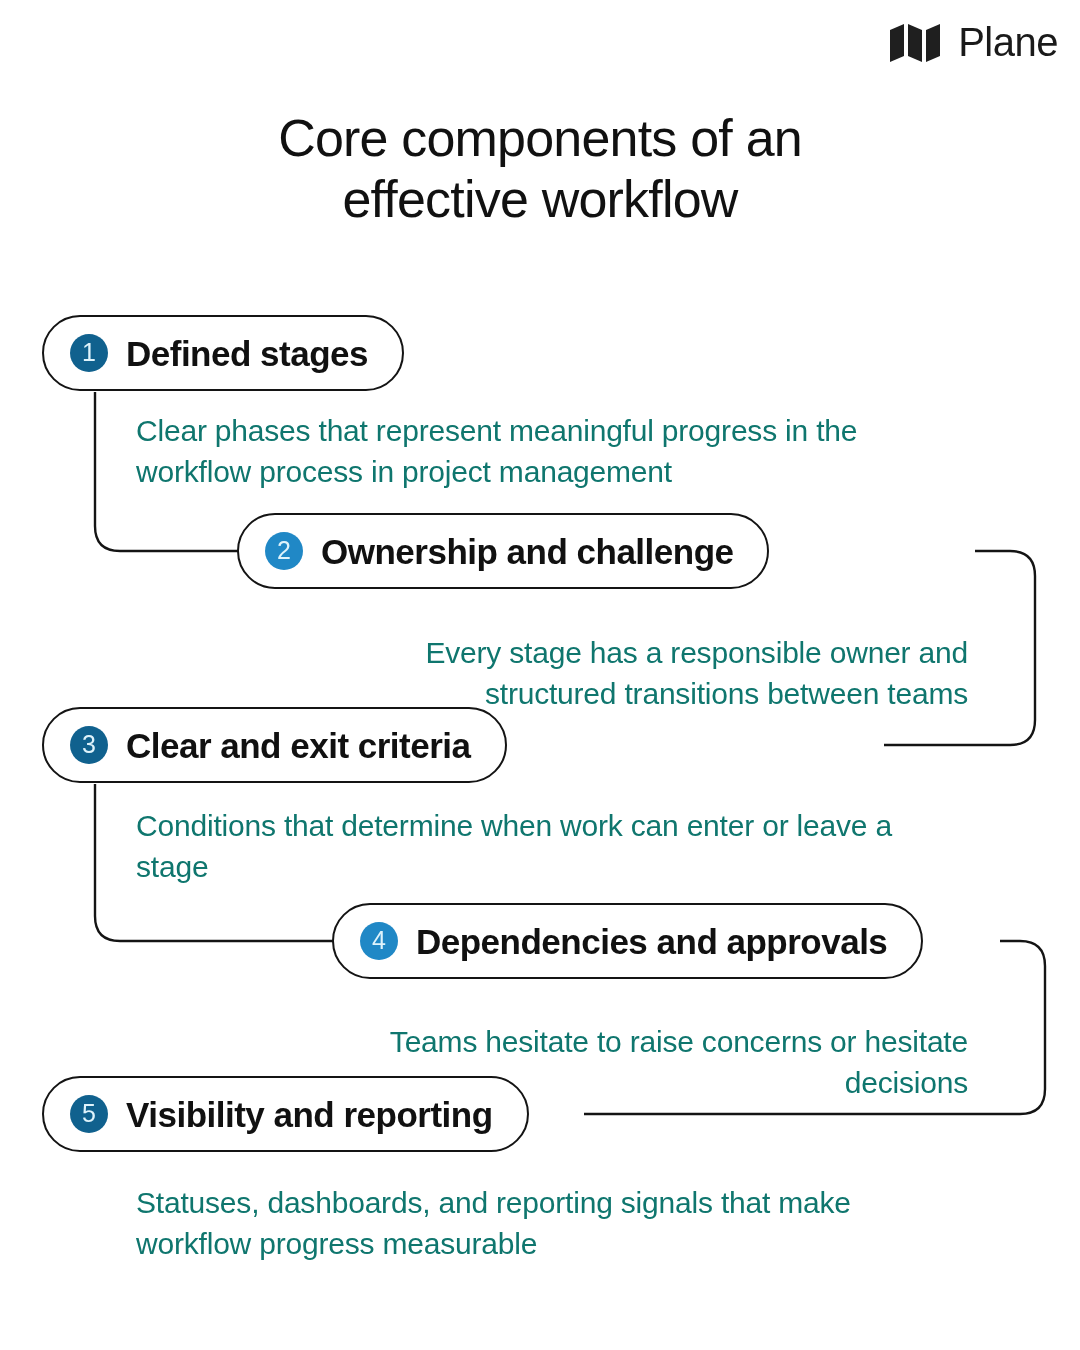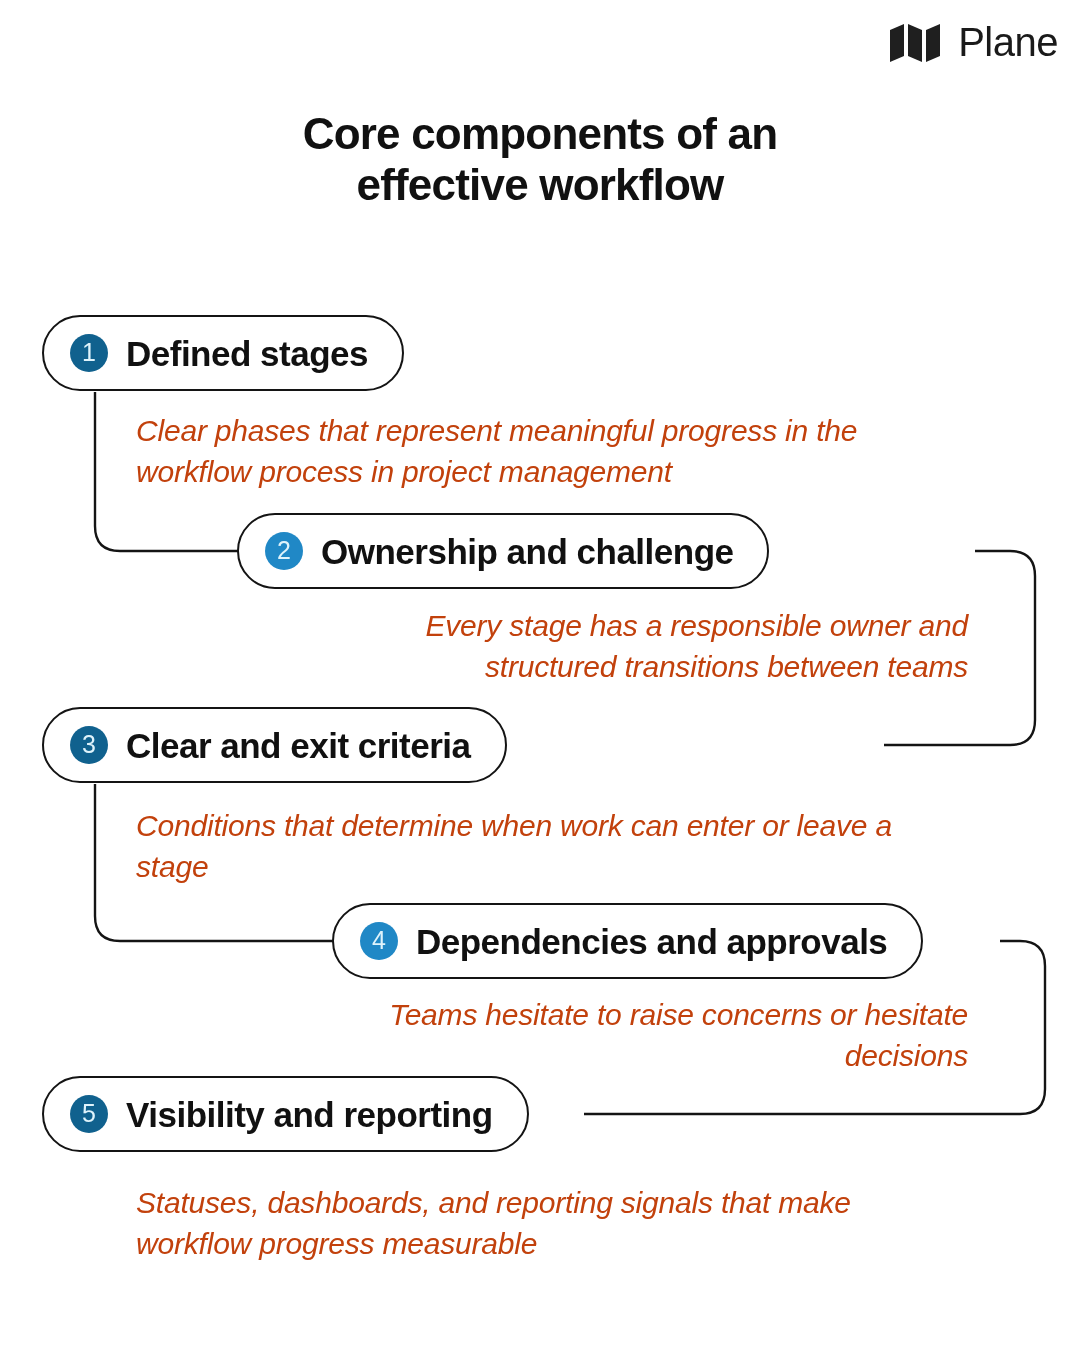--- a/index.html
+++ b/index.html
@@ -34,22 +34,22 @@
     line-height: 1;
   }
 
   
   .title {
     position: absolute;
     top: 108px;
     left: 0;
     width: 1080px;
     text-align: center;
-    font-size: 44px;
-    font-weight: 700;
+    font-size: 52px;
+    font-weight: 400;
     line-height: 1.17;
     letter-spacing: -0.8px;
     color: #111111;
   }
 
   
   .connectors {
     position: absolute;
     top: 0;
     left: 0;
@@ -95,25 +95,24 @@
     white-space: nowrap;
     line-height: 1;
   }
 
   
   .desc {
     position: absolute;
     font-size: 30px;
     font-weight: 400;
     line-height: 1.37;
-    color: #c2410c;
+    color: #0f766e;
     letter-spacing: -0.2px;
-    font-style: italic;
   }
-  .desc.right { text-align: right; }
+  .desc.right { text-align: right; margin-top: 27px; }
 
   
   #pill-1 { left: 42px;  top: 315px; }
   #pill-2 { left: 237px; top: 513px; }
   #pill-3 { left: 42px;  top: 707px; }
   #pill-4 { left: 332px; top: 903px; }
   #pill-5 { left: 42px;  top: 1076px; }
 
   #desc-1 { left: 136px; top: 410px;  width: 830px; }
   #desc-2 { left: 300px; top: 605px;  width: 668px; }

